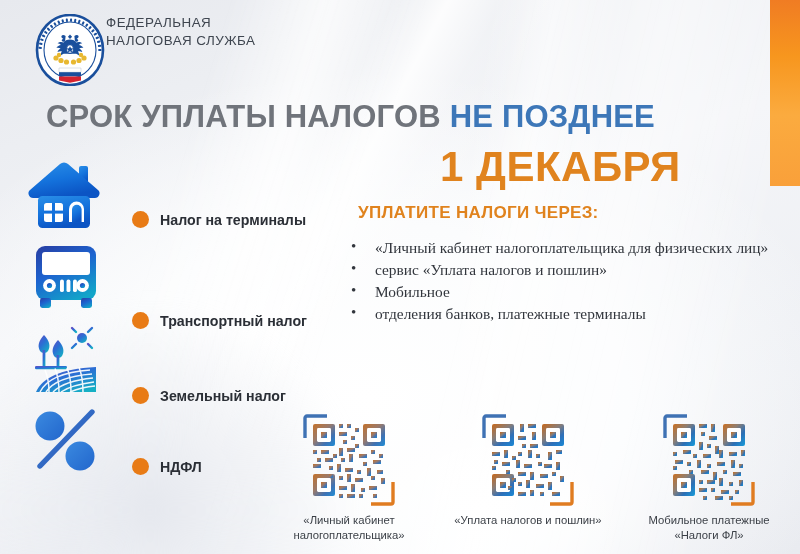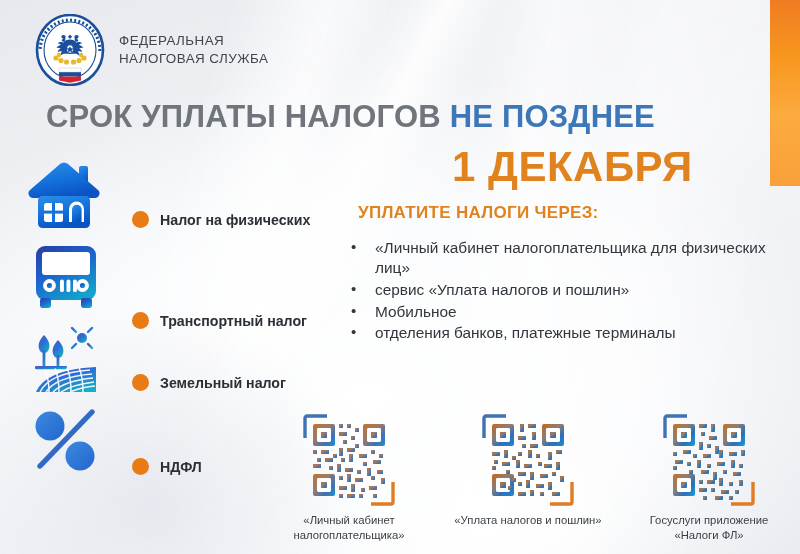--- a/index.html
+++ b/index.html
@@ -32,50 +32,50 @@
     background:radial-gradient(ellipse at center, rgba(226,229,236,.9), rgba(226,229,236,0) 70%);
     filter:blur(10px); }
   .sheen.d{ left:330px; top:380px; width:300px; height:260px;
     background:radial-gradient(ellipse at center, rgba(255,255,255,.95), rgba(255,255,255,0) 72%); }
 
   
   #chev{ position:absolute; right:0; top:0; width:30px; height:186px; overflow:hidden; }
   #chev .bg{ position:absolute; inset:0; background:linear-gradient(180deg,#f07c23 0%,#f7961e 30%,#fbab3f 62%,#f9a03a 100%); }
 
   
-  #header{ position:absolute; left:34px; top:14px; display:flex; align-items:center; gap:13px; }
+  #header{ position:absolute; left:34px; top:14px; display:flex; align-items:flex-start; }
   #emblem{ width:72px; height:72px; position:relative; }
   #brand{ line-height:1.32; }
   #brand div{ font-size:13.4px; letter-spacing:.45px; color:#3f4650; white-space:nowrap; }
 
   
   #headline{ position:absolute; left:46px; top:99px; font-size:31px; font-weight:bold;
     letter-spacing:.2px; white-space:nowrap; }
   #headline .g{ color:#70747b; }
   #headline .b{ color:#3d77b8; }
-  #bigdate{ position:absolute; left:452px; top:143px; font-size:42px; font-weight:bold;
+  #bigdate{ position:absolute; left:440px; top:143px; font-size:42px; font-weight:bold;
     color:#e0831e; letter-spacing:.5px; white-space:nowrap; }
 
   
   #taxlist{ position:absolute; left:16px; top:158px; width:310px; }
   .taxrow{ position:relative; height:82px; }
   .taxrow .ico{ position:absolute; left:6px; top:0; width:92px; height:78px; }
   .taxrow .tag{ position:absolute; left:116px; display:flex; align-items:center; gap:11px; }
   .taxrow .dot{ width:17px; height:17px; border-radius:50%; background:#e87b16; flex:0 0 auto; }
   .taxrow .lbl{ font-size:14.2px; font-weight:bold; color:#2b2f36; white-space:nowrap; }
   .taxrow.r1 .tag{ top:53px; }
   .taxrow.r2 .tag{ top:72px; }
-  .taxrow.r3 .tag{ top:52px;align-items:center; }
+  .taxrow.r3 .tag{ top:65px;align-items:center; }
   .taxrow.r4 .tag{ top:54px;text-align:center; }
   .taxrow.r4 .ico{ left:10px; top:-4px; }
 
   
   #pay-title{ position:absolute; left:358px; top:203px; font-size:17px; font-weight:bold;
     color:#e0831e; letter-spacing:.3px; white-space:nowrap; }
-  #paylist{ position:absolute; left:341px; top:238px; width:430px; }
+  #paylist{ position:absolute; left:341px; top:238px; width:430px;font-family:Liberation Serif, serif; }
   #paylist li{ list-style:none; position:relative; padding-left:34px;
     font-size:15.4px; color:#32363d; line-height:1.29; margin-bottom:2px; }
   #paylist li::before{ content:"•"; position:absolute; left:10px; top:-1px; font-size:15px; color:#32363d; }
 
   
   #qrs{ position:absolute; left:258px; top:414px; width:542px; height:140px; }
   .qrcell{ position:absolute; top:0; text-align:center; }
   .qrcell .qrbox{ position:relative; width:92px; height:92px; margin:0 auto; }
   .qrcell .cap{ margin-top:7px; font-size:11.3px; color:#3a3f46; line-height:1.35; white-space:nowrap;text-align:center; }
   .qrcell.c1{ left:0;   width:182px; }
@@ -214,21 +214,21 @@
           <rect x="16" y="38" width="52" height="32" rx="4.5" fill="url(#gh)"></rect>
           <rect x="22" y="45" width="19" height="19" rx="2.5" fill="#ffffff"></rect>
           <rect x="30" y="45" width="3" height="19" fill="#1472dc"></rect>
           <rect x="22" y="52.6" width="19" height="3" fill="#1472dc"></rect>
           <path d="M47,64 v-13 a7.5,7.5 0 0 1 15,0 v13 Z" fill="#ffffff"></path>
           <path d="M50,64 v-12.4 a4.8,4.8 0 0 1 9.6,0 V64 Z" fill="url(#gh)"></path>
         </svg>
       </div>
       <div class="tag">
         <span class="dot"></span>
-        <span class="lbl">Налог на физических</span>
+        <span class="lbl">Налог на терминалы</span>
       </div>
     </div>
 
     <div class="taxrow r2">
       <div class="ico">
         <svg width="92" height="78" viewBox="0 0 92 78">
           <defs>
             <linearGradient id="gv" x1="0.15" y1="0" x2="0.7" y2="1">
               <stop offset="0%" stop-color="#2742a8"></stop>
                 <stop offset="45%" stop-color="#1d63cf"></stop>
@@ -558,19 +558,19 @@
               <rect x="48" y="74" width="4" height="4"></rect>
             <rect x="58" y="76" width="8" height="4"></rect>
               <rect x="72" y="76" width="4" height="4"></rect>
             <rect x="40" y="82" width="4" height="4"></rect>
               <rect x="52" y="82" width="8" height="4"></rect>
             <rect x="66" y="82" width="4" height="4"></rect>
           </g>
         </svg>
       </div>
       <div class="cap">
-        <div>Госуслуги приложение</div>
+        <div>Мобильное платежные</div>
         <div>«Налоги ФЛ»</div>
       </div>
     </div>
 
   </div>
 </div>
 
 </body></html>

